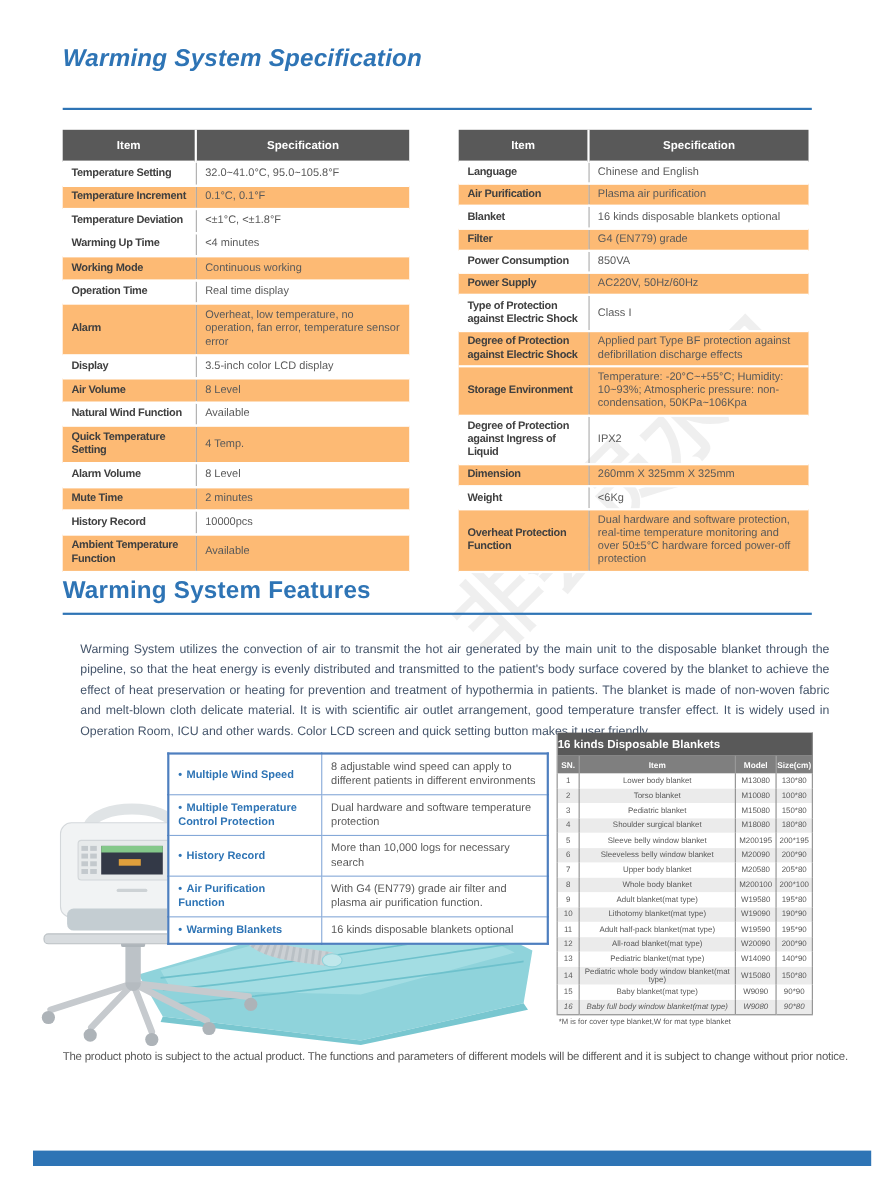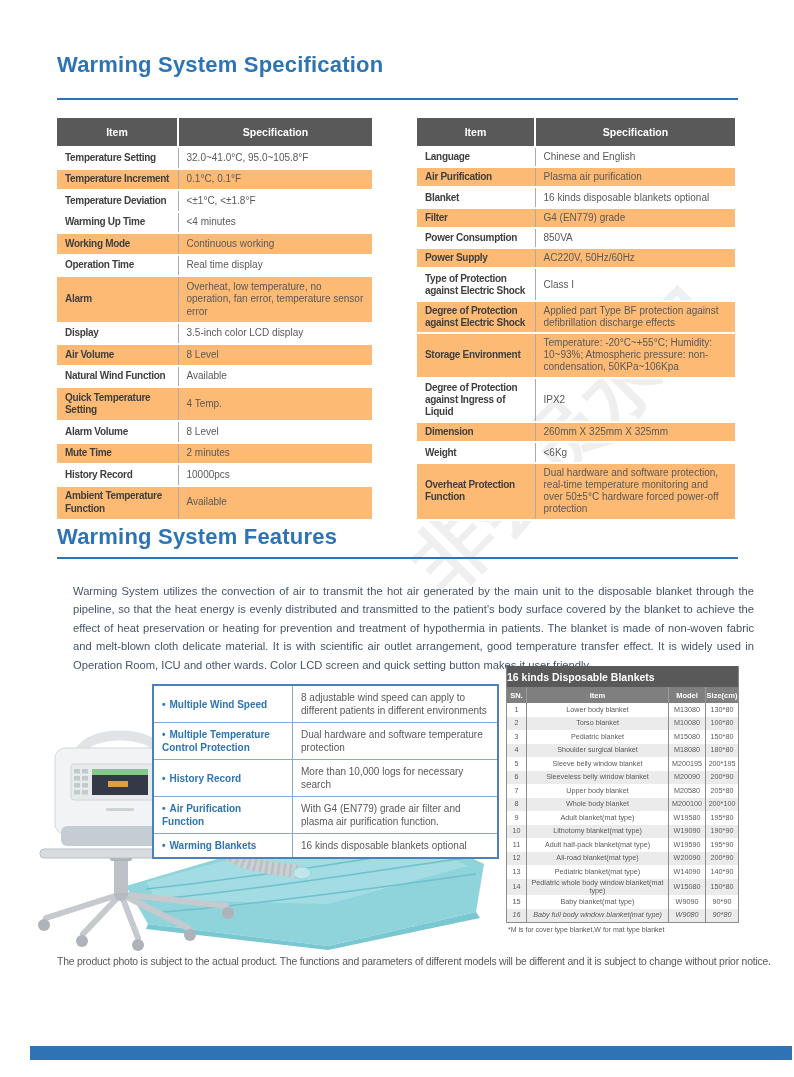--- a/index.html
+++ b/index.html
@@ -4,21 +4,21 @@
 <style>
   html,body{margin:0;padding:0;background:#fff;}
   .page{position:relative;width:794px;height:1077px;background:#ffffff;overflow:hidden;
         font-family:"Liberation Sans",sans-serif;-webkit-font-smoothing:antialiased;}
   .watermark{position:absolute;left:330px;top:390px;width:460px;height:90px;
              font-size:78px;font-weight:bold;color:rgba(130,130,130,0.13);
              text-align:center;transform:rotate(-45deg);transform-origin:center;
              pointer-events:none;white-space:nowrap;}
   .sec-title{position:absolute;left:57px;margin:0;font-size:22px;font-weight:600;
              color:#2E74B5;letter-spacing:0.2px;}
-  .t1{top:52px;} .t2{top:524px;}
+  .t1{top:40px;font-style:italic;} .t2{top:524px;}
   .rule{position:absolute;left:57px;width:681px;height:2px;background:#2E74B5;}
   .r1{top:98px;} .r2{top:557px;}
 
   
   .tables-row{position:absolute;left:57px;top:118px;width:681px;display:flex;gap:45px;}
   table.spec-table{border-collapse:collapse;table-layout:fixed;}
   table.spec-table.left{width:315px;}
   table.spec-table.right{width:318px;}
   .spec-table th{background:#595959;color:#fff;font-weight:bold;font-size:10.5px;height:28px;
                  text-align:center;padding:0;}

